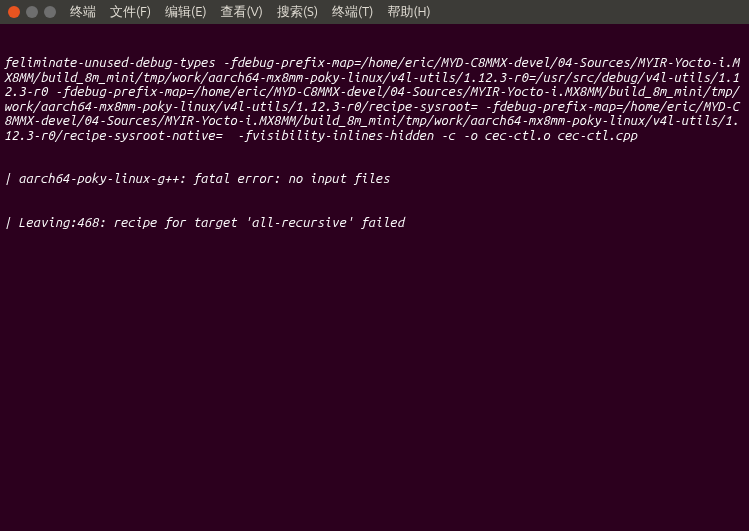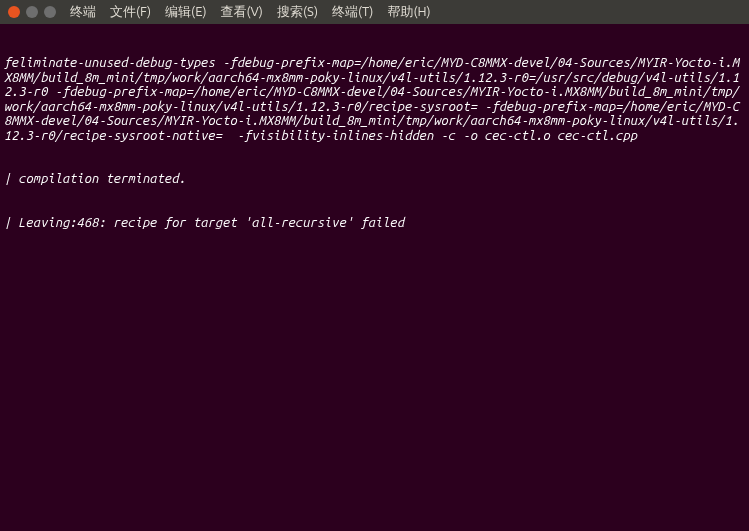--- a/index.html
+++ b/index.html
@@ -61,21 +61,21 @@
   <span class="menu-item">文件(F)</span>
   <span class="menu-item">编辑(E)</span>
   <span class="menu-item">查看(V)</span>
   <span class="menu-item">搜索(S)</span>
   <span class="menu-item">终端(T)</span>
   <span class="menu-item">帮助(H)</span>
 </div>
 
 <div class="terminal">
   <div class="line">feliminate-unused-debug-types -fdebug-prefix-map=/home/eric/MYD-C8MMX-devel/04-Sources/MYIR-Yocto-i.MX8MM/build_8m_mini/tmp/work/aarch64-mx8mm-poky-linux/v4l-utils/1.12.3-r0=/usr/src/debug/v4l-utils/1.12.3-r0 -fdebug-prefix-map=/home/eric/MYD-C8MMX-devel/04-Sources/MYIR-Yocto-i.MX8MM/build_8m_mini/tmp/work/aarch64-mx8mm-poky-linux/v4l-utils/1.12.3-r0/recipe-sysroot= -fdebug-prefix-map=/home/eric/MYD-C8MMX-devel/04-Sources/MYIR-Yocto-i.MX8MM/build_8m_mini/tmp/work/aarch64-mx8mm-poky-linux/v4l-utils/1.12.3-r0/recipe-sysroot-native=  -fvisibility-inlines-hidden -c -o cec-ctl.o cec-ctl.cpp</div>
-  <div class="line">| compilation terminated.</div>
+  <div class="line">| aarch64-poky-linux-g++: fatal error: no input files</div>
   <div class="line">| Leaving:468: recipe for target 'all-recursive' failed</div>
   
   
   
   
   
   
   
   
   

